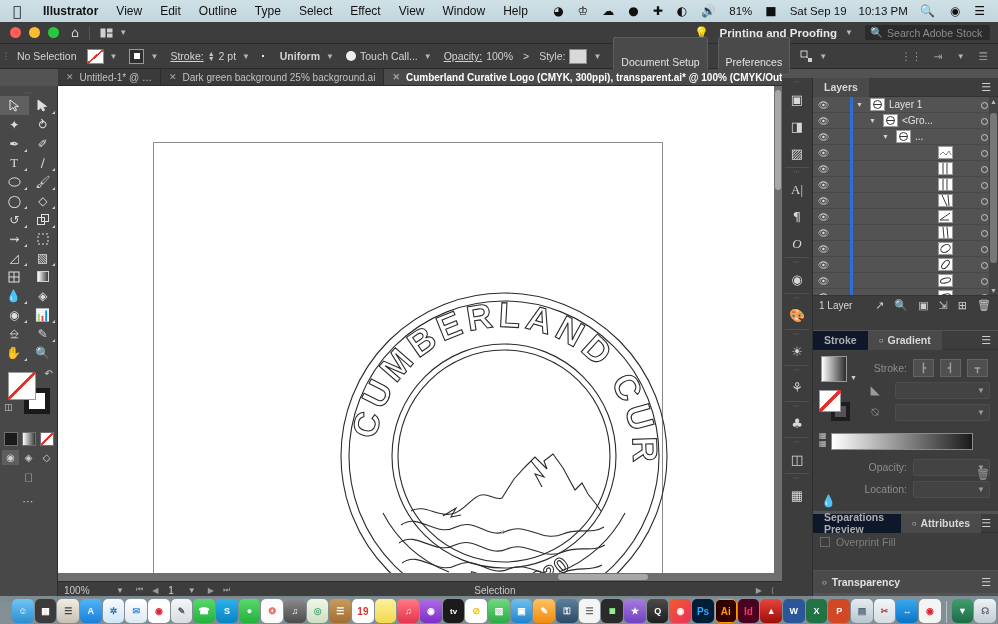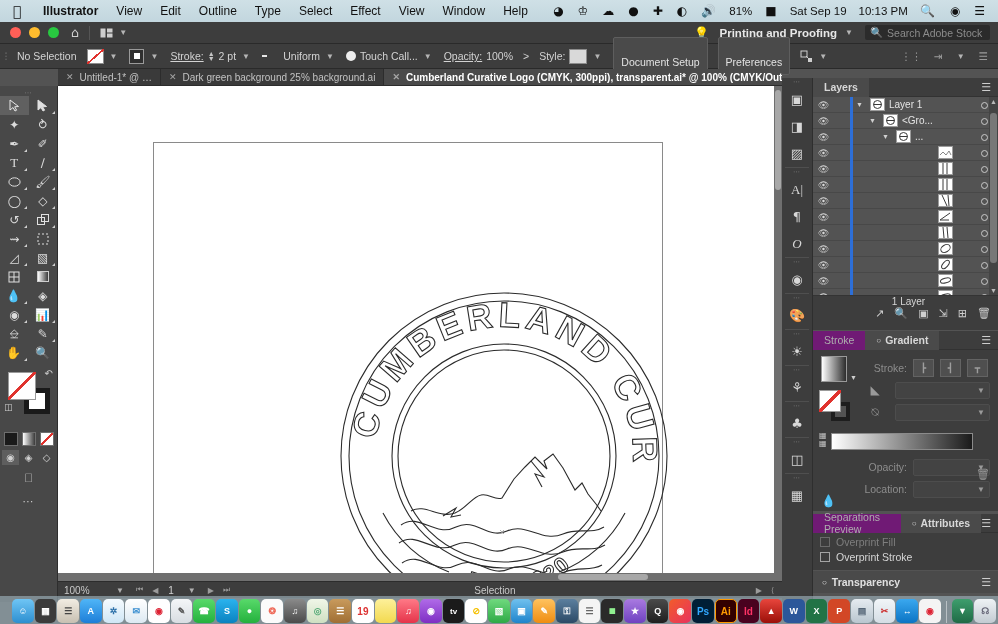--- a/index.html
+++ b/index.html
@@ -65,21 +65,21 @@
   }
   .stroke-box{
     width:15px; height:15px; background:#2f2f2f; border:1px solid #9a9a9a;
     display:flex; align-items:center; justify-content:center;
   }
   .stroke-box i{ width:6px; height:6px; background:#fff; display:block;}
   .chev{ font-size:8px; color:#b5b5b5; padding:0 2px;}
   .u-line{ text-decoration:underline; }
   .stepper{ display:flex; flex-direction:column; line-height:5px; font-size:7px; color:#c5c5c5; }
   .uniform-prev{
-    width:58px; height:15px; background:#3d3d3d; display:flex; align-items:center; gap:16px;
+    width:58px; height:15px; background:#3d3d3d; display:flex; align-items:center; gap:16px;font-weight:bold;
   }
   .uniform-prev .ln{ width:30px; height:2px; background:#e6e6e6; }
   .dotpreview{ width:10px; height:10px; border-radius:50%; background:#ededed;}
   .btn{
     background:#4a4a4a; border:1px solid #5e5e5e; border-radius:2px;
     padding:18px 7px; font-size:10.5px; color:#e2e2e2; height:17px; line-height:12px;
   }
   .style-sw{ width:18px; height:15px; background:#d9d9d9; border:1px solid #8c8c8c;}
   .cb-right{ margin-left:auto; display:flex; align-items:center; gap:12px; padding-right:10px; color:#9a9a9a;}
 
@@ -189,41 +189,41 @@
     position:absolute; top:78px; left:813px; width:185px; height:252px;
     background:#3d3d3d;
   }
   .panel-tabs{
     height:19px; background:#3d3d3d; display:flex; align-items:center; border-bottom:1px solid #323232;
   }
   .panel-tab{
     padding:0 11px; height:19px; display:flex;align-items:center; font-size:10.5px;
     color:#d8d8d8; background:#4a4a4a; font-weight:bold;
   }
-  .panel-tab.inactive{ background:#701a75; color:#aeaeae; font-weight:normal;}
+  .panel-tab.inactive{ background:#0f172a; color:#aeaeae; font-weight:bold;}
   .panel-menu{ margin-left:auto; padding-right:7px; color:#cecece; font-size:11px; line-height:9px;}
   .layer-list{ height:198px; overflow:hidden; position:relative; background:#525252;}
   .lrow{
     height:16px; display:flex; align-items:center; border-bottom:1px solid #484848;
     background:#535353; position:relative;
   }
   .lrow .eye{ width:21px; text-align:center; font-size:9px; color:#d8d8d8;}
   .lrow .lock{ width:16px;}
   .lrow .cbar{ width:3px; height:16px; background:#2d6fd8; }
   .lrow .tri{ width:13px; text-align:center; font-size:7px; color:#d0d0d0;}
   .lrow .thumb{
     width:15px; height:13px; background:#fff; border:1px solid #9c9c9c; margin:0 4px;
     position:relative; overflow:hidden;
   }
   .lrow .tgt{ margin-left:auto; width:28px; text-align:center; }
   .tgt-o{ display:inline-block; width:7px;height:7px;border:1px solid #c9c9c9;border-radius:50%;}
   .lrow .lname{ font-size:10px; color:#e4e4e4; white-space:nowrap;}
   .lpanel-foot{
     height:20px; background:#3d3d3d; display:flex; align-items:center;
-    font-size:10px; color:#d6d6d6; border-top:1px solid #343434;flex-direction:column;
+    font-size:10px; color:#d6d6d6; border-top:1px solid #343434;
   }
   .lpanel-foot .lcount{ padding-left:6px;}
   .lpanel-foot .ficons{ margin-left:auto; display:flex; gap:10px; padding-right:7px; color:#cfcfcf; font-size:11px;}
   .lscroll{ position:absolute; right:0; top:0; width:9px; height:198px; background:#444;}
   .lscroll .lthumb{ position:absolute; top:16px; left:1px; width:7px; height:150px; background:#787878; border-radius:3px;}
   .lscroll .ar{ position:absolute; left:1px; color:#b9b9b9; font-size:7px; width:7px; text-align:center;}
 
   
   .gradient{
     position:absolute; top:331px; left:813px; width:185px; height:180px; background:#3d3d3d;
@@ -936,24 +936,20 @@
       <div class="panel-tab">
         <span style="font-size:8px;margin-right:4px;">○</span>
         <span>Attributes</span>
       </div>
       <div class="panel-menu glyph">☰</div>
     </div>
     <div class="chkrow">
       <span class="chk dim"></span>
       <span class="dimtxt">Overprint Fill</span>
     </div>
-    <div class="chkrow">
-      <span class="chk"></span>
-      <span>Overprint Stroke</span>
-    </div>
   </div>
 
   <div class="transp">
     <div class="t-tab">
       <span style="font-size:8px;">○</span>
       <span>Transparency</span>
     </div>
     <div class="panel-menu glyph">☰</div>
   </div>
 

